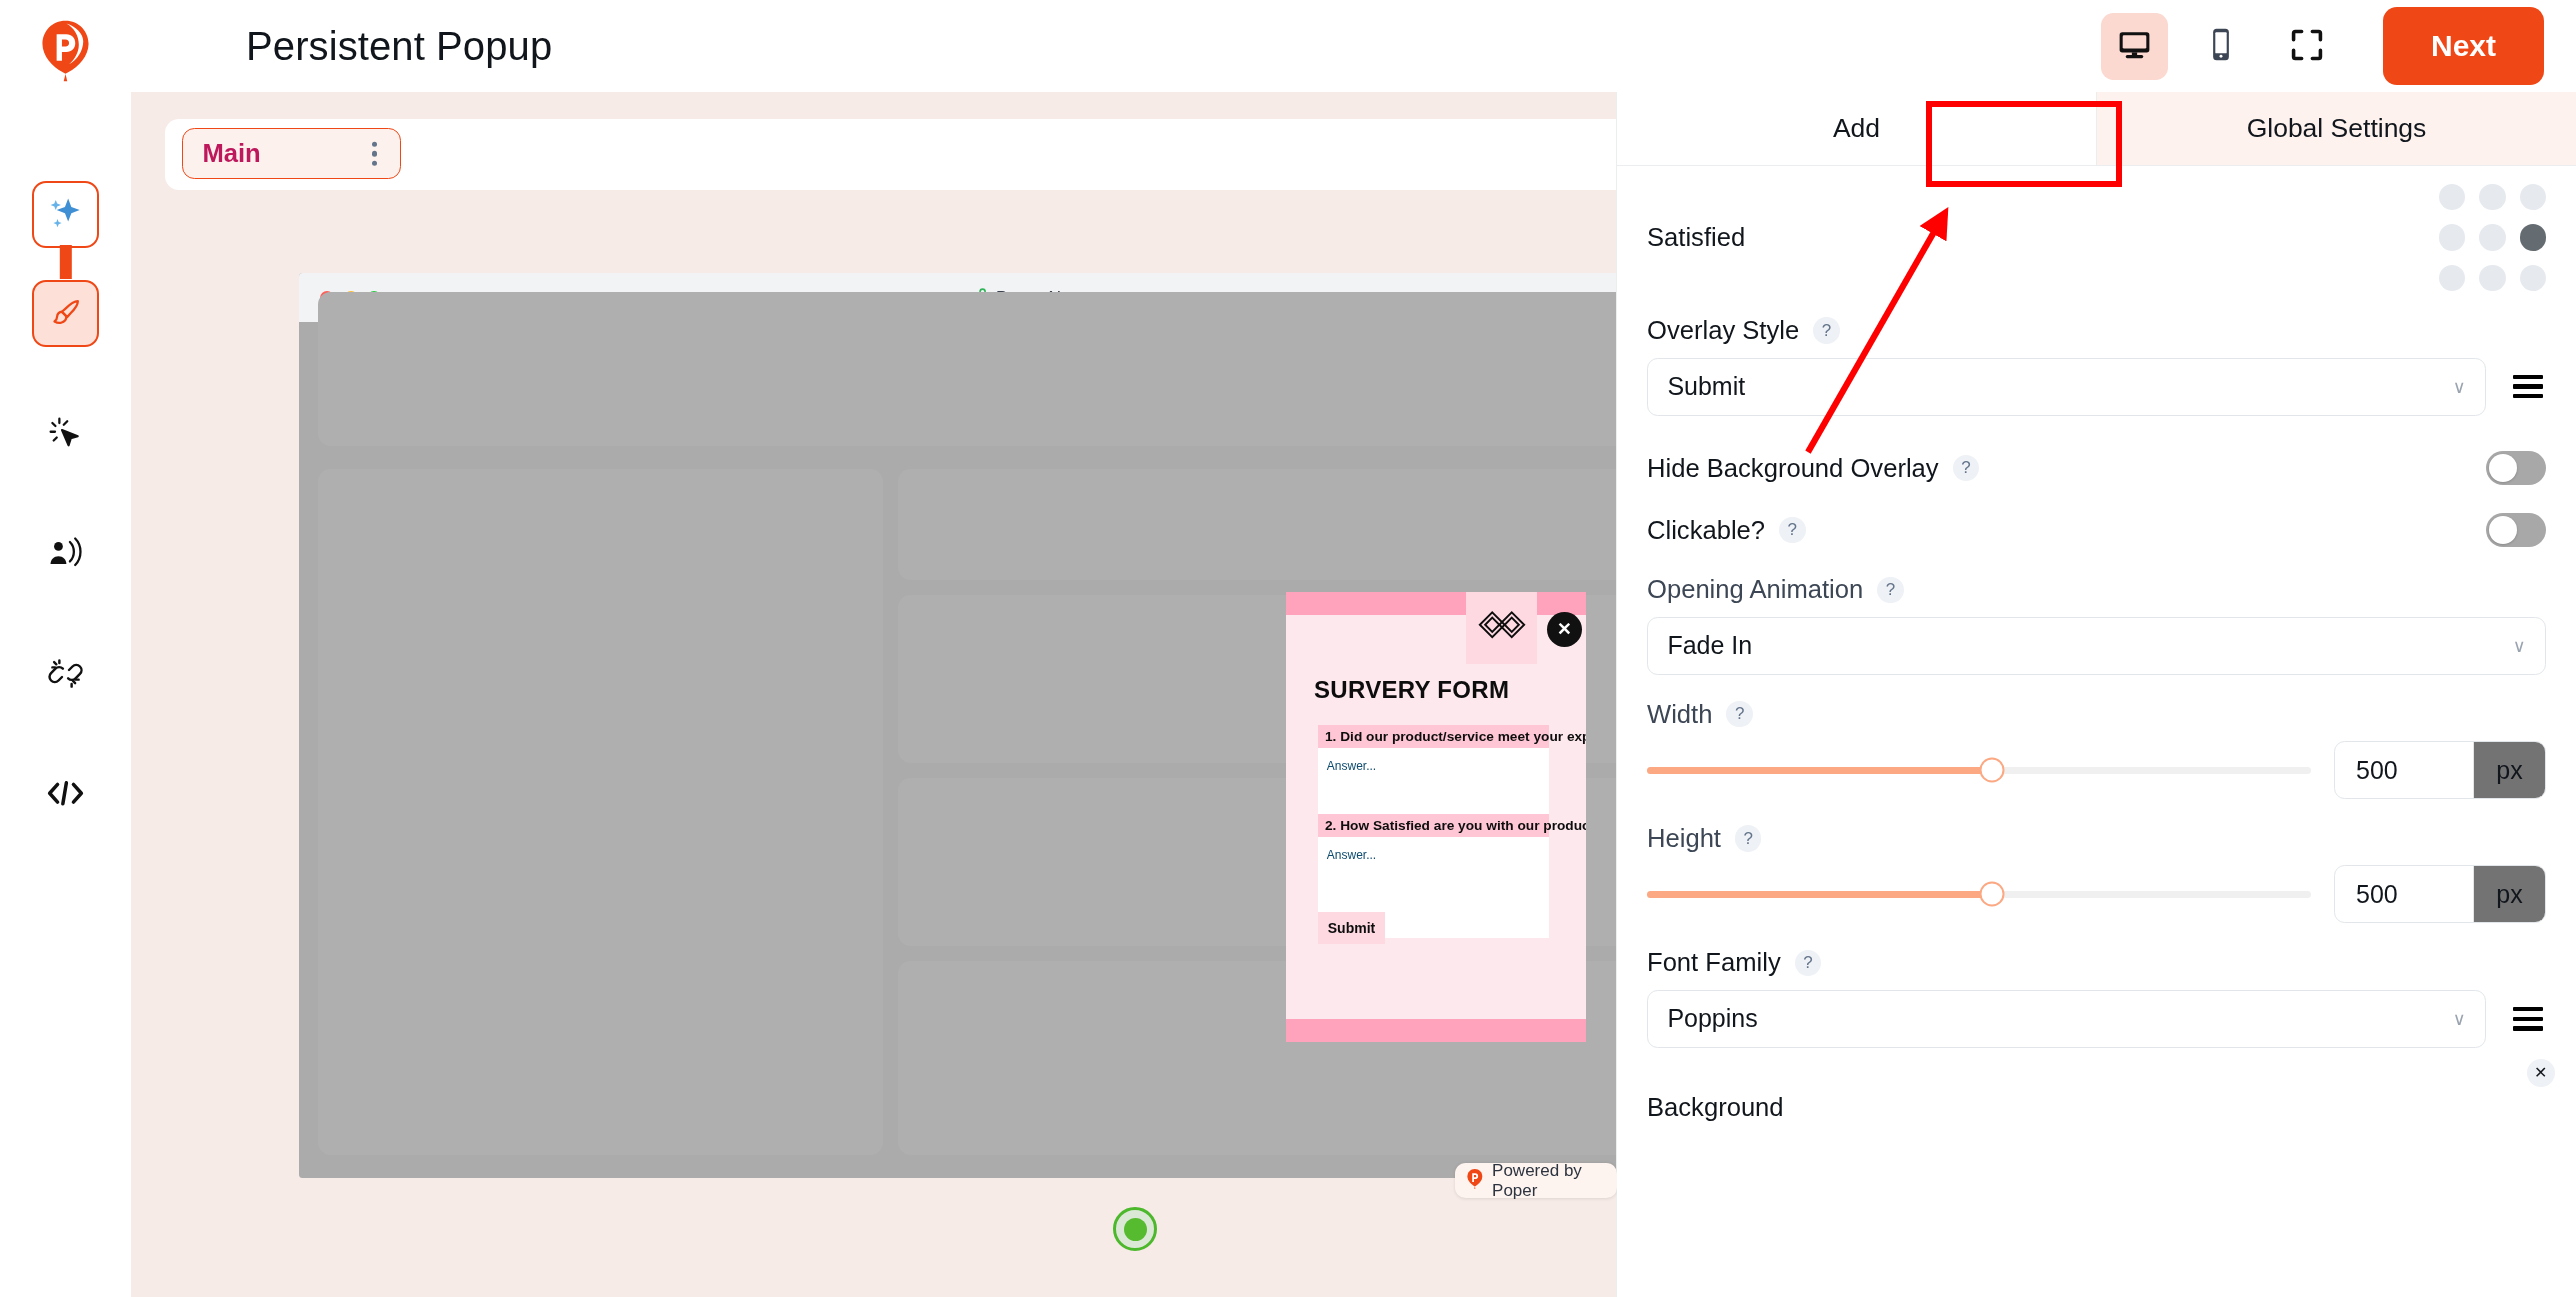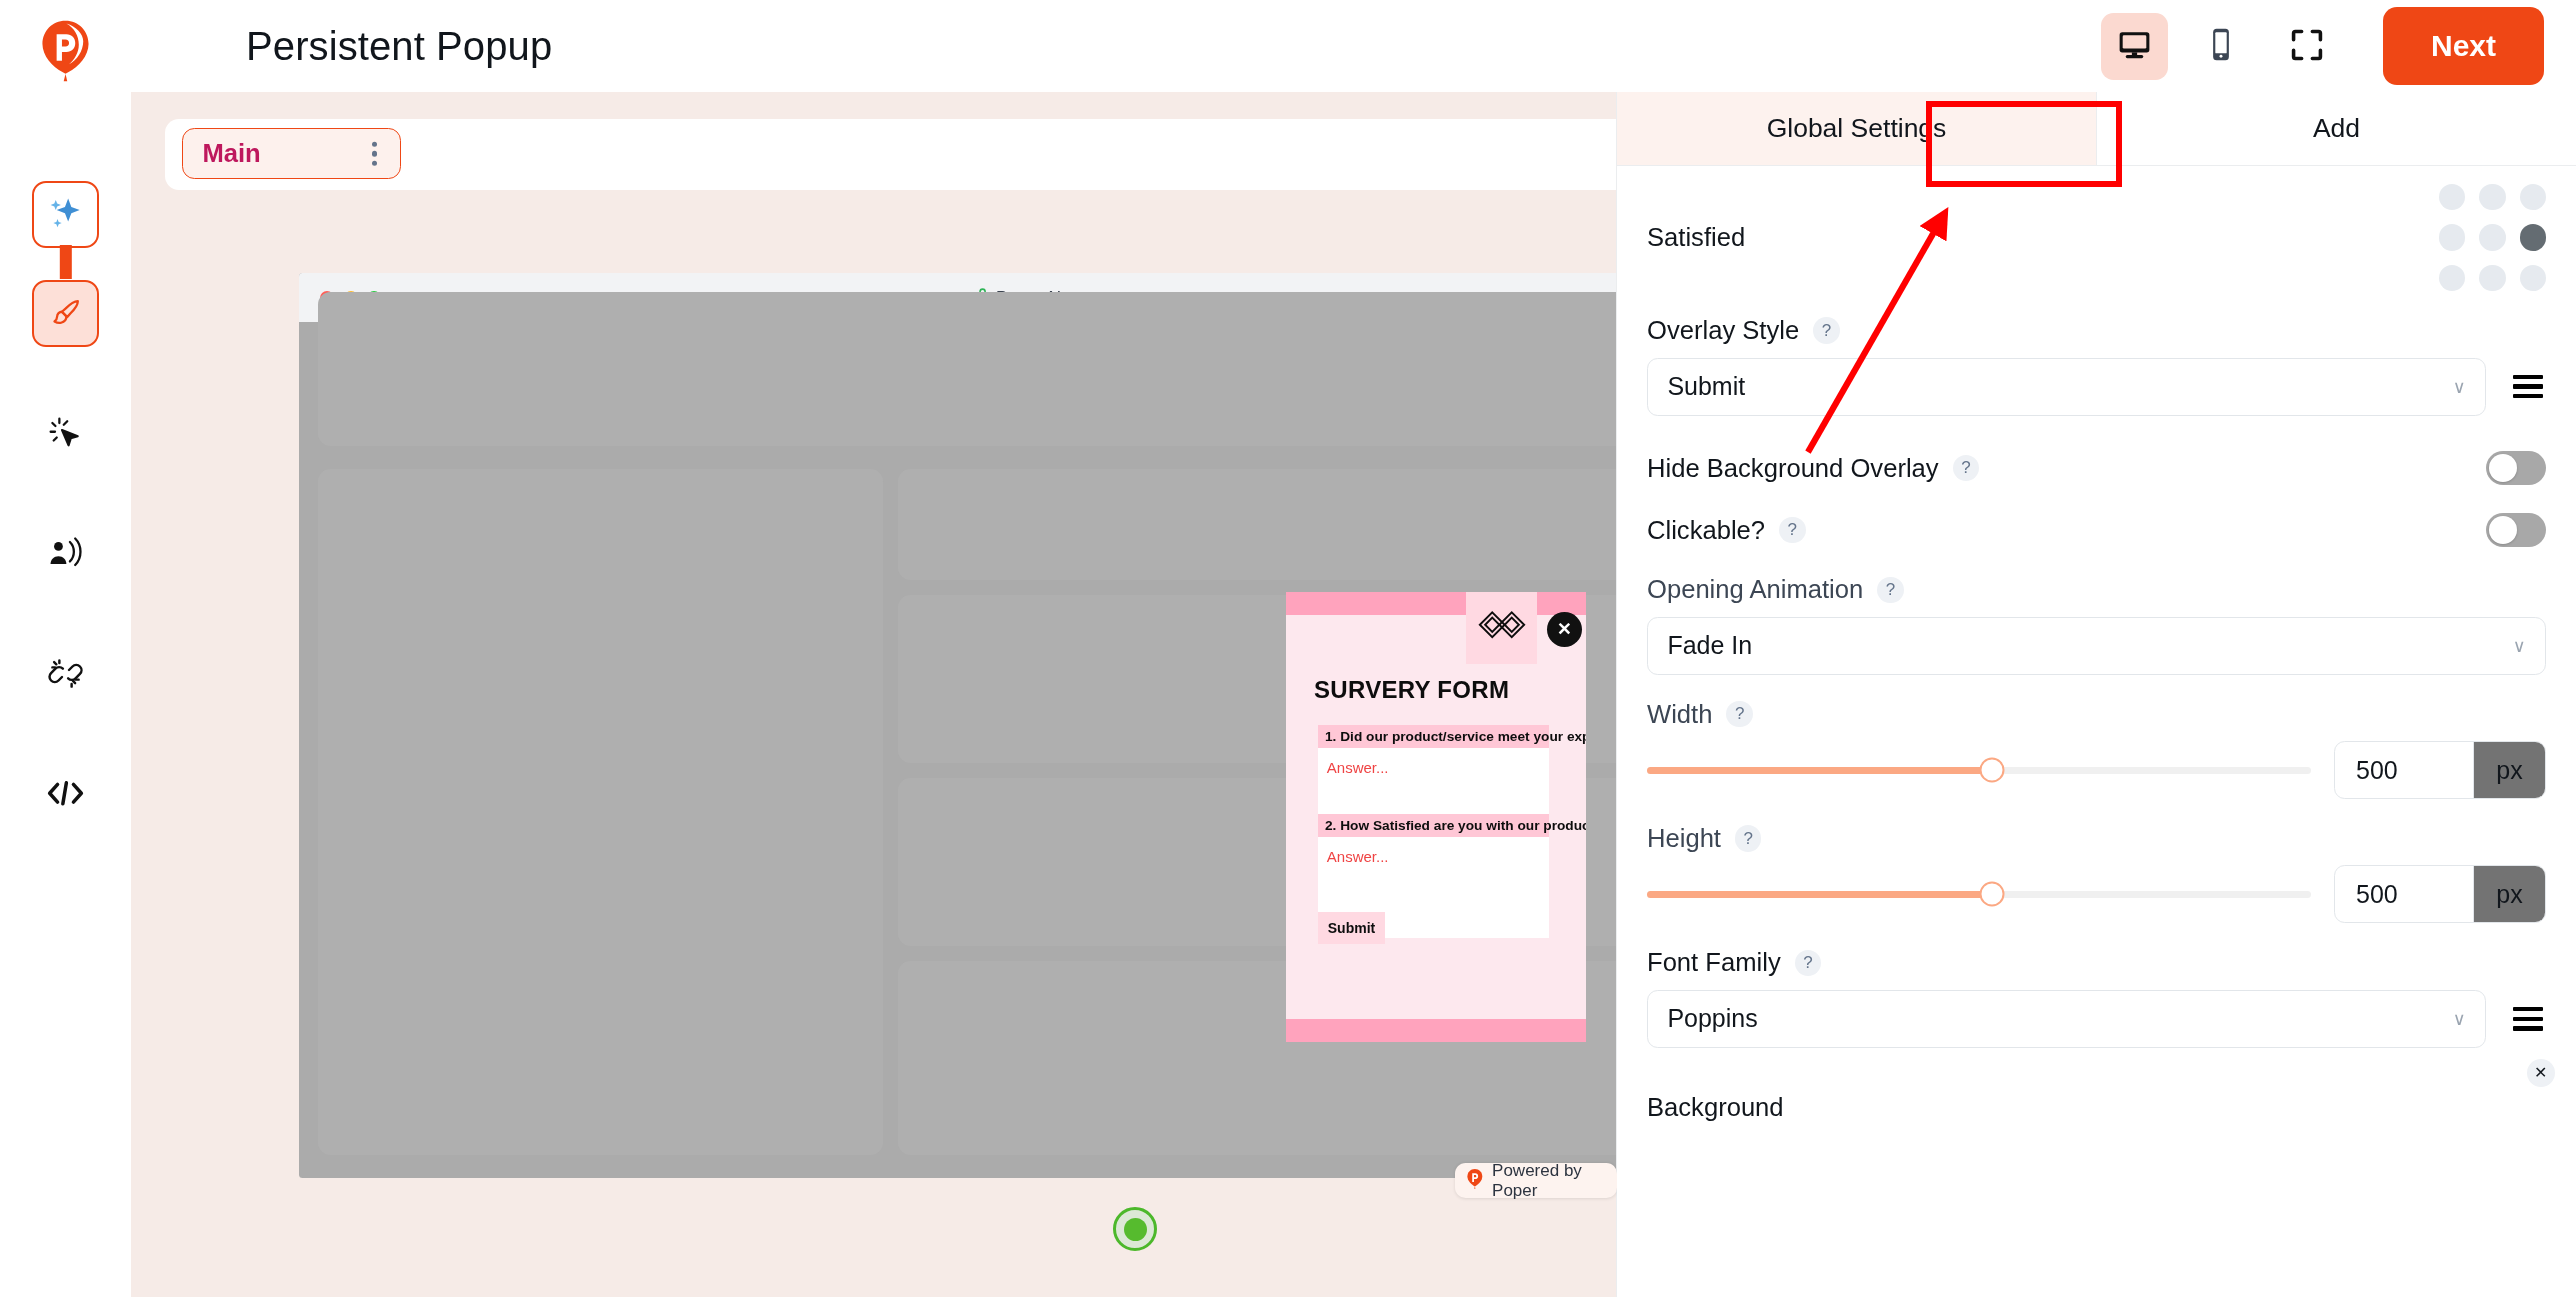--- a/index.html
+++ b/index.html
@@ -131,21 +131,21 @@
   }
   .q-band {
     position:absolute; left:32px; right:37px; height:23px;
     background:#ffc7d6; display:flex; align-items:center; padding-left:7px;
     font-size:13.7px; font-weight:600; color:#0d0d0d; white-space:nowrap;
   }
   .q1 { top:133px; }
   .q2 { top:222px; }
   .ans {
     position:absolute; left:32px; right:37px; background:#ffffff;
-    padding:10.6px 0 0 8.8px; font-size:15px; color:#ef4444;
+    padding:10.6px 0 0 8.8px; font-size:12px; color:#0c4a6e;
   }
   .a1 { top:156px; height:85px; }
   .a2 { top:245px; height:101px; }
   .pop-submit {
     position:absolute; left:32px; top:320px; width:67px; height:32px;
     background:#ffd9e2; display:flex; align-items:center; justify-content:center;
     font-size:14px; font-weight:700; color:#0d0d0d; cursor:pointer; z-index:3;
   }
   .pop-close {
     position:absolute; width:35px; height:35px; border-radius:50%;
@@ -455,22 +455,22 @@
       <span>Powered by Poper</span>
     </div>
 
     <div class="status-dot">
         <i></i>
       </div>
   </div>
 
   <div class="panel">
     <div class="panel-tabs">
+      <div class="ptab">Add</div>
       <div class="ptab active">Global Settings</div>
-      <div class="ptab">Add</div>
     </div>
 
     <div class="panel-body">
 
       <div class="sp20"></div>
 
       <div class="row">
         <span class="lbl">Satisfied</span>
         <span class="posgrid">
           <i></i>

